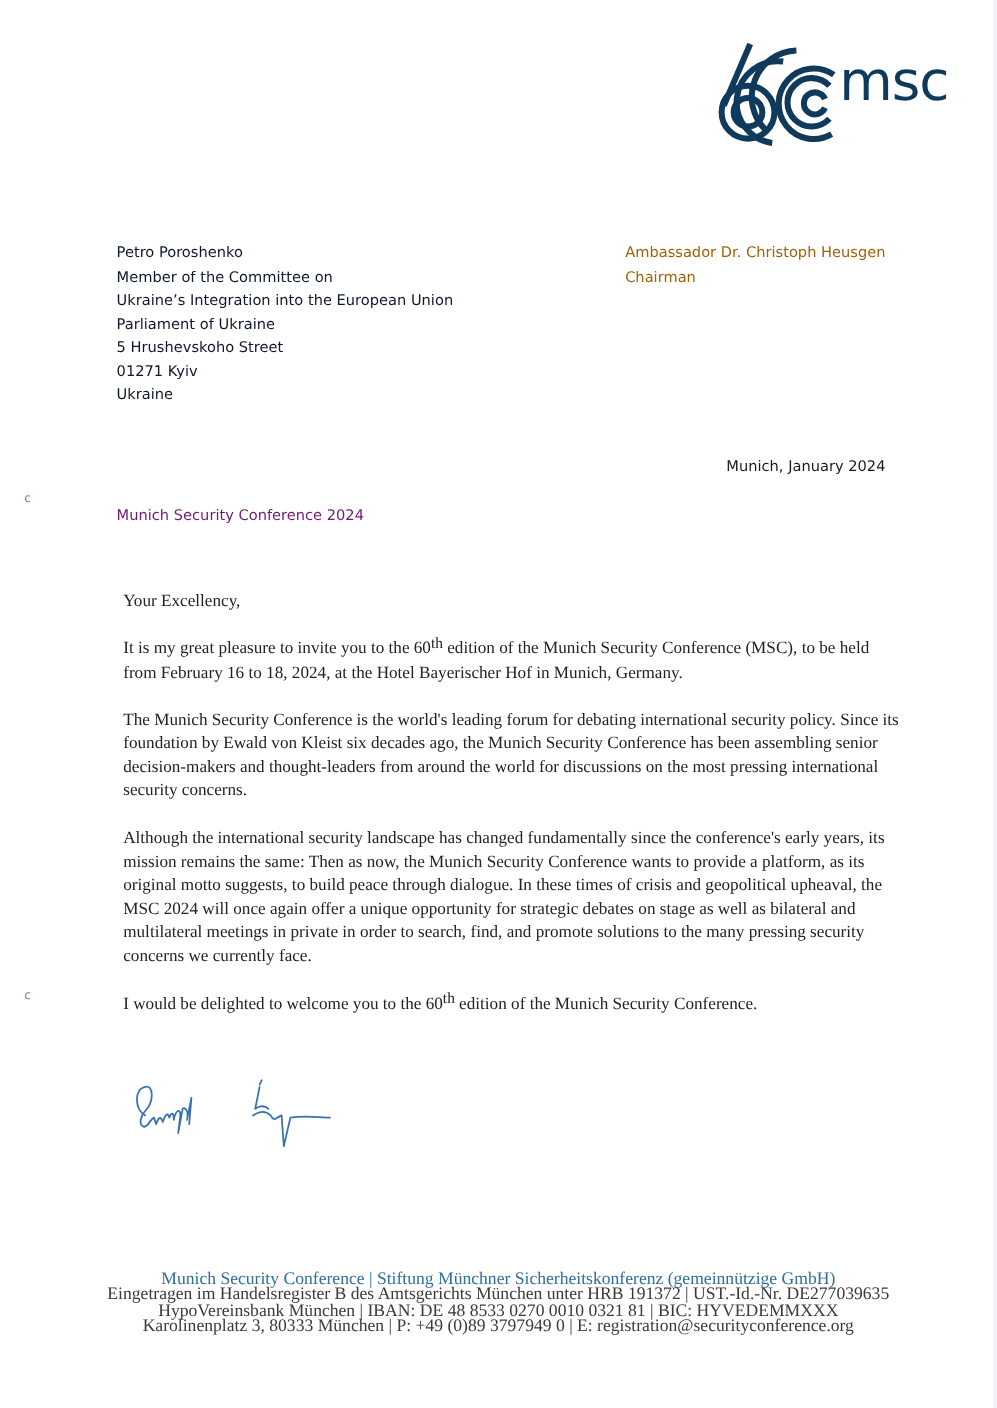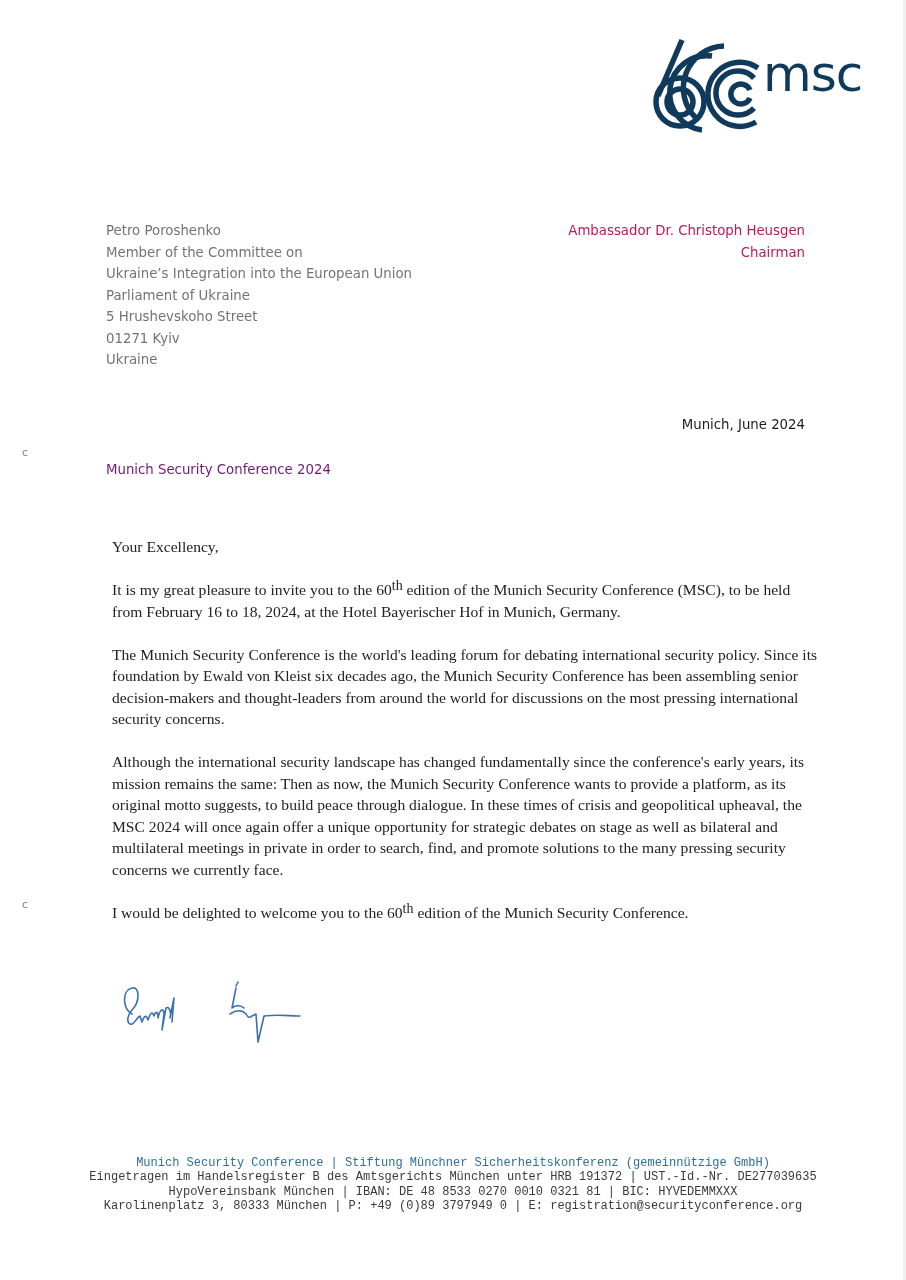--- a/index.html
+++ b/index.html
@@ -18,27 +18,27 @@
   }
   .logo svg { display: block; }
   .logo-text {
     position: absolute; left: 113px; top: 6px;
     font-family: "DejaVu Sans", sans-serif; font-size: 50px; font-weight: normal;
     color: #0f3a5c; letter-spacing: -1px; line-height: 60px;
   }
   .recipient {
     position: absolute; left: 106px; top: 220px;
     font-family: "DejaVu Sans", sans-serif; font-size: 13.3px; line-height: 21.5px;
-    color: #737373;
+    color: #0f172a;
   }
   .recipient div { white-space: nowrap; }
   .sender {
-    position: absolute; right: 101px; top: 220px; text-align: right;
+    position: absolute; right: 101px; top: 220px; 
     font-family: "DejaVu Sans", sans-serif; font-size: 13.3px; line-height: 21.5px;
-    color: #be185d;
+    color: #a16207;
   }
   .date {
     position: absolute; right: 101px; top: 417px;
     font-family: "DejaVu Sans", sans-serif; font-size: 13.3px; color: #1c1c1c;
   }
   .margin-mark {
     position: absolute; left: 22px; font-family: "DejaVu Sans", sans-serif;
     font-size: 11px; color: #6a8aa5;
   }
   .subject {
@@ -48,21 +48,21 @@
   .body {
     position: absolute; left: 112px; top: 536px; width: 710px;
     font-family: "Liberation Serif", serif; font-size: 15.6px; line-height: 21.5px;
     color: #222;
   }
   .body p { margin: 0 0 21.5px 0; }
   .body sup { font-size: 14px; line-height: 0; vertical-align: 5px; }
   .signature { position: absolute; left: 118px; top: 978px; }
   .footer {
     position: absolute; left: 0; width: 906px; top: 1156px; text-align: center;
-    font-family: Liberation Mono, monospace; font-size: 12px; line-height: 14.4px;
+    font-family: Liberation Serif, serif; font-size: 16px; line-height: 14.4px;
     color: #3a3a3a;
   }
   .footer .org { color: #2f6f98; }
 </style>
 </head>
 <body>
 
 <div class="right-edge"></div>
 
 <div class="logo">
@@ -92,21 +92,21 @@
   <div>5 Hrushevskoho Street</div>
   <div>01271 Kyiv</div>
   <div>Ukraine</div>
 </div>
 
 <div class="sender">
   <div>Ambassador Dr. Christoph Heusgen</div>
   <div>Chairman</div>
 </div>
 
-<div class="date">Munich, June 2024</div>
+<div class="date">Munich, January 2024</div>
 
 <div class="margin-mark" style="top:446px;">c</div>
 <div class="margin-mark" style="top:898px;">c</div>
 
 <div class="subject">Munich Security Conference 2024</div>
 
 <div class="body">
   <p>Your Excellency,</p>
   <p><span>It is my great pleasure to invite you to the 60</span><sup>th</sup><span> edition of the Munich Security Conference (MSC), to be held from February 16 to 18, 2024, at the Hotel Bayerischer Hof in Munich, Germany.</span></p>
   <p>The Munich Security Conference is the world's leading forum for debating international security policy. Since its foundation by Ewald von Kleist six decades ago, the Munich Security Conference has been assembling senior decision-makers and thought-leaders from around the world for discussions on the most pressing international security concerns.</p>

